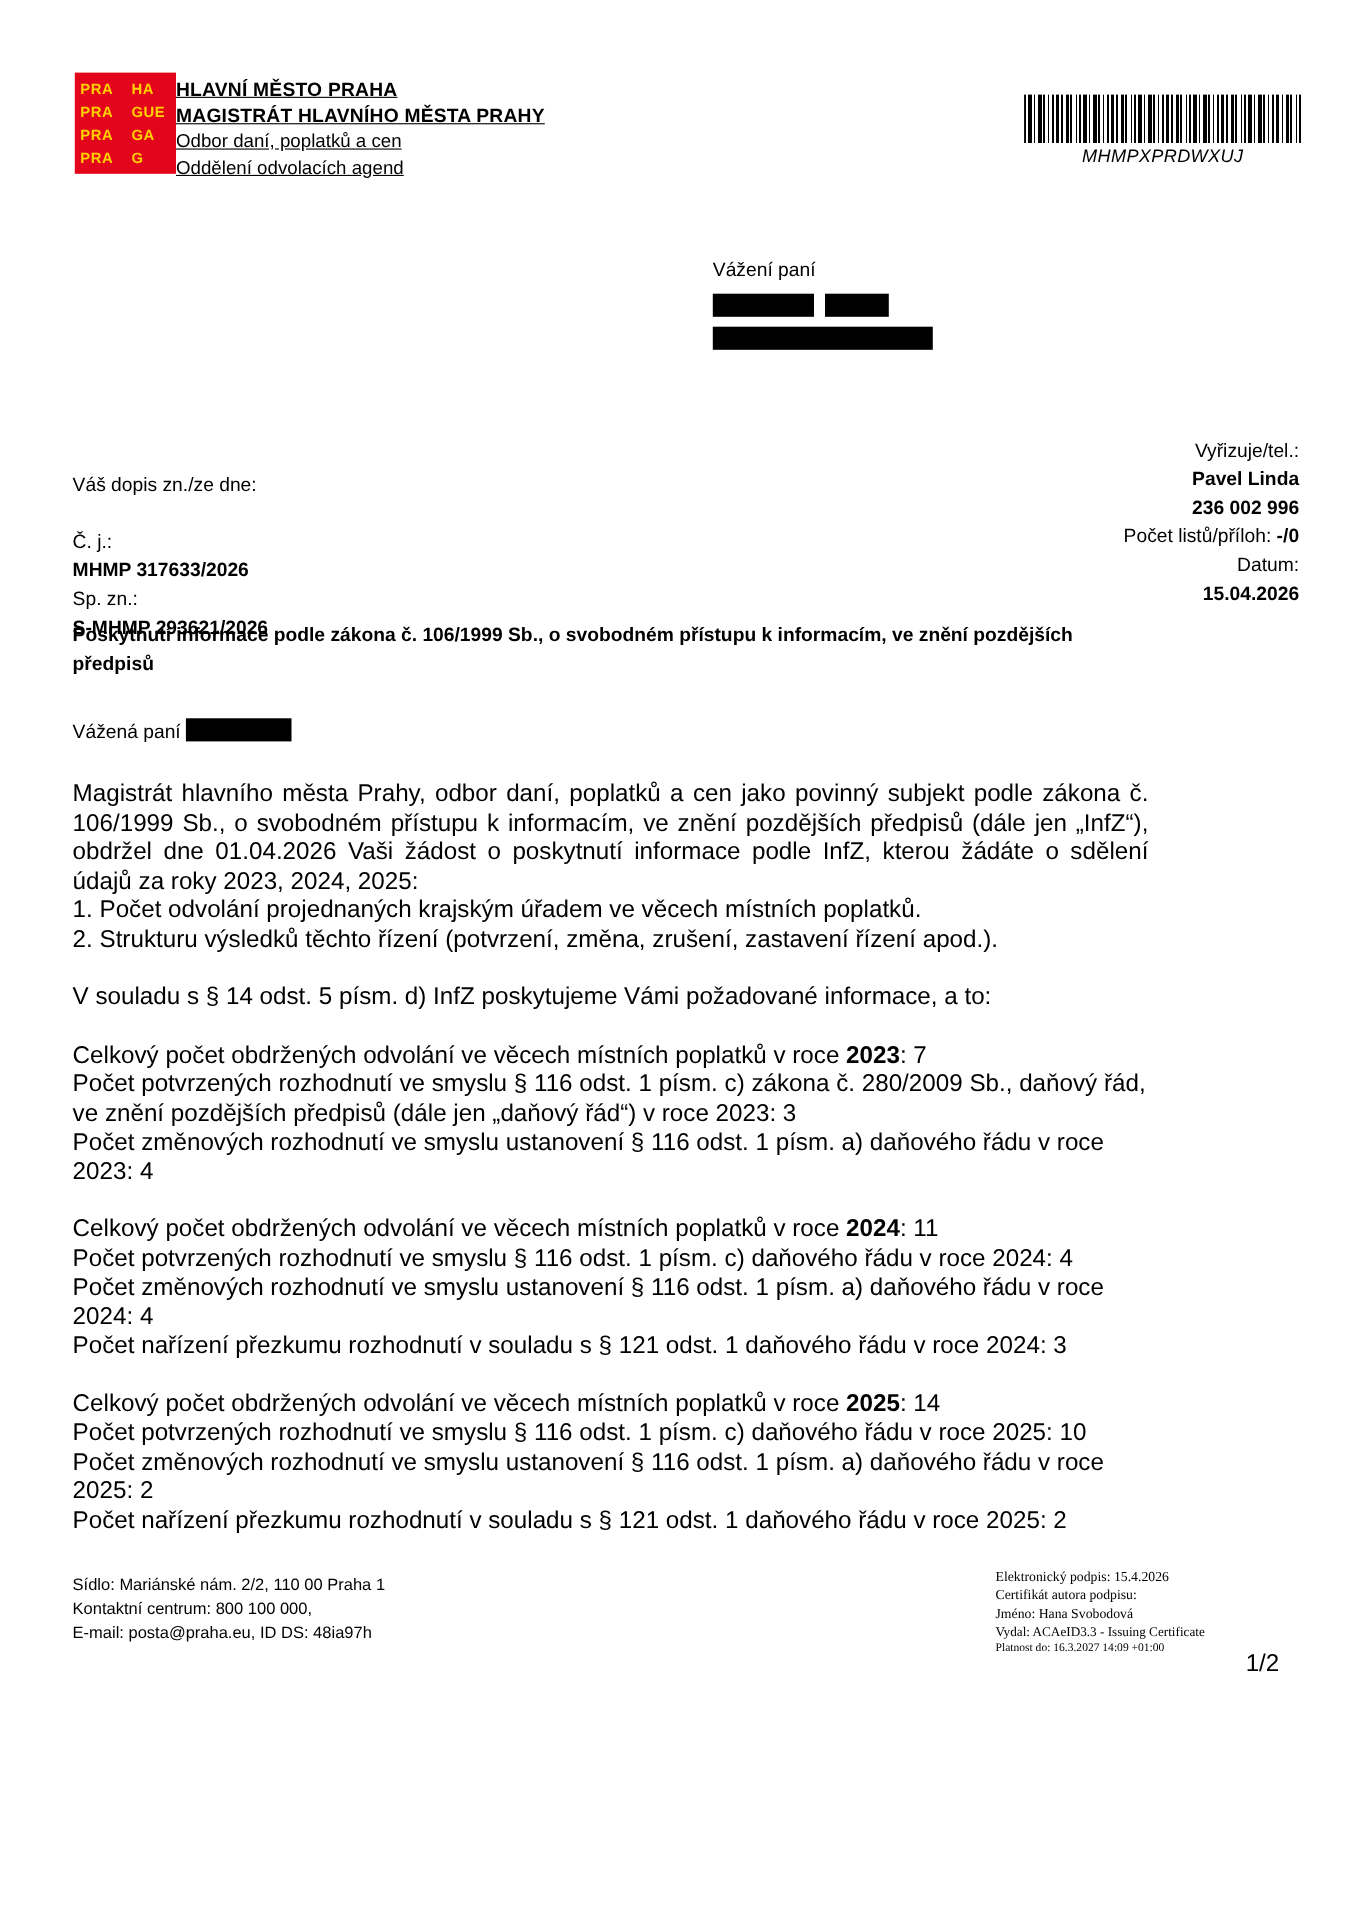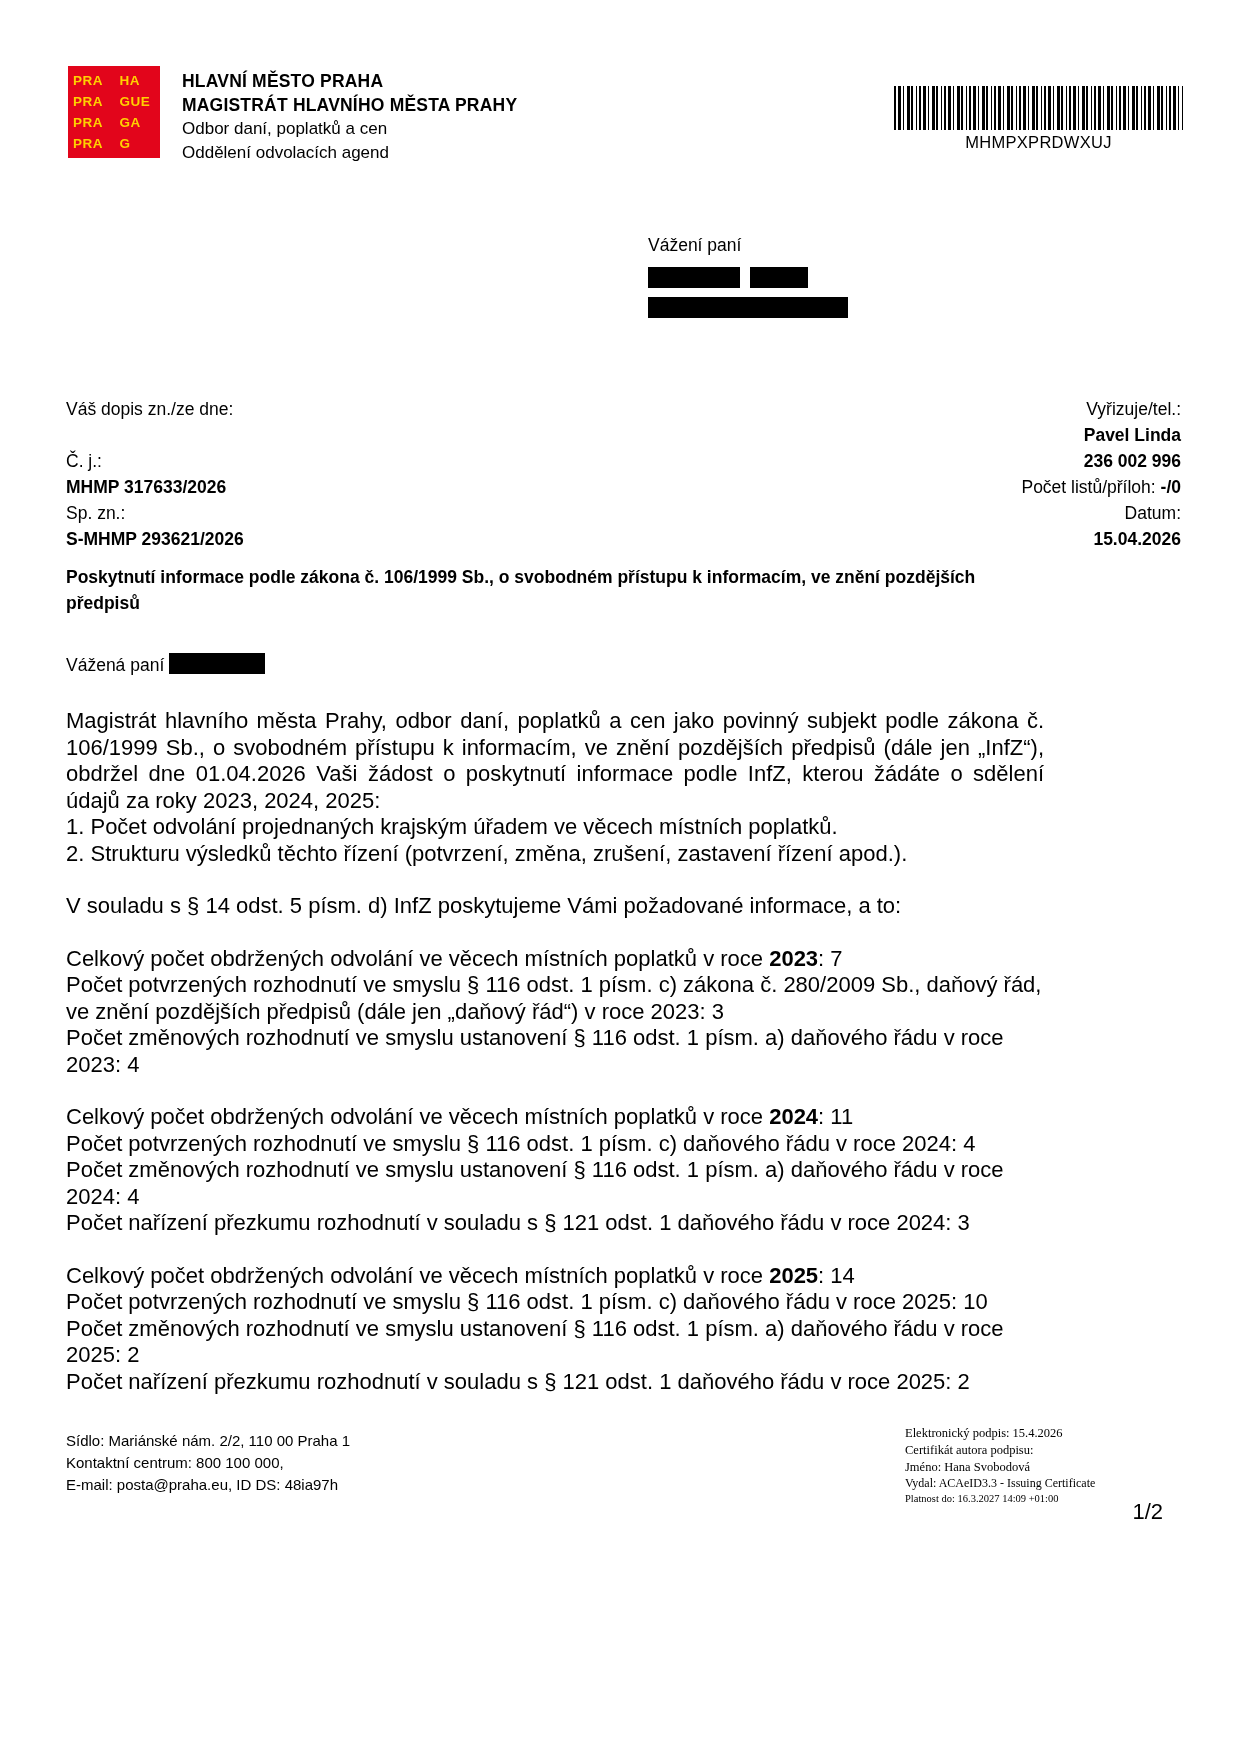--- a/index.html
+++ b/index.html
@@ -44,41 +44,42 @@
   .logo span {
     color: #ffd100;
     font-family: "Liberation Sans", sans-serif;
     font-weight: bold;
     font-size: 13.5px;
     line-height: 21px;
     letter-spacing: 0.5px;
   }
   .logo .c2 { padding-left: 4px; }
   .org {
-    margin-left: 22px;
     padding-top: 3px;
+    text-decoration: underline;
   }
   .org .line1, .org .line2 {
     font-weight: bold;
     font-size: 17.5px;
     line-height: 24px;
     letter-spacing: 0.2px;
   }
   .org .line3, .org .line4 {
     font-weight: normal;
     font-size: 17px;
     line-height: 24px;
   }
 
   .barcode-wrap {
     position: absolute;
     top: 86px;
     right: 58px;
-    width: 289px;
+    width: 252px;
     text-align: center;
+    font-style: italic;
   }
   .barcode {
     height: 44px;
     width: 100%;
     background-image: repeating-linear-gradient(
       to right,
       #000 0px, #000 2px, #fff 2px, #fff 4px,
       #000 4px, #000 7px, #fff 7px, #fff 9px,
       #000 9px, #000 10px, #fff 10px, #fff 13px,
       #000 13px, #000 16px, #fff 16px, #fff 17px,
@@ -114,21 +115,21 @@
   .addr .r-row2 { margin-top: 4px; }
 
   
   .refs {
     position: absolute;
     top: 396px;
     left: 66px;
     right: 60px;
     display: flex;
   }
-  .refs .col-left { width: 582px; }
+  .refs .col-left { width: 582px; margin-top: 31px; }
   .refs .col-right { flex: 1; text-align: right; }
   .lbl {
     font-size: 17.5px;
     line-height: 26px;
     font-weight: normal;
   }
   .val {
     font-size: 17.5px;
     line-height: 26px;
     font-weight: bold;

